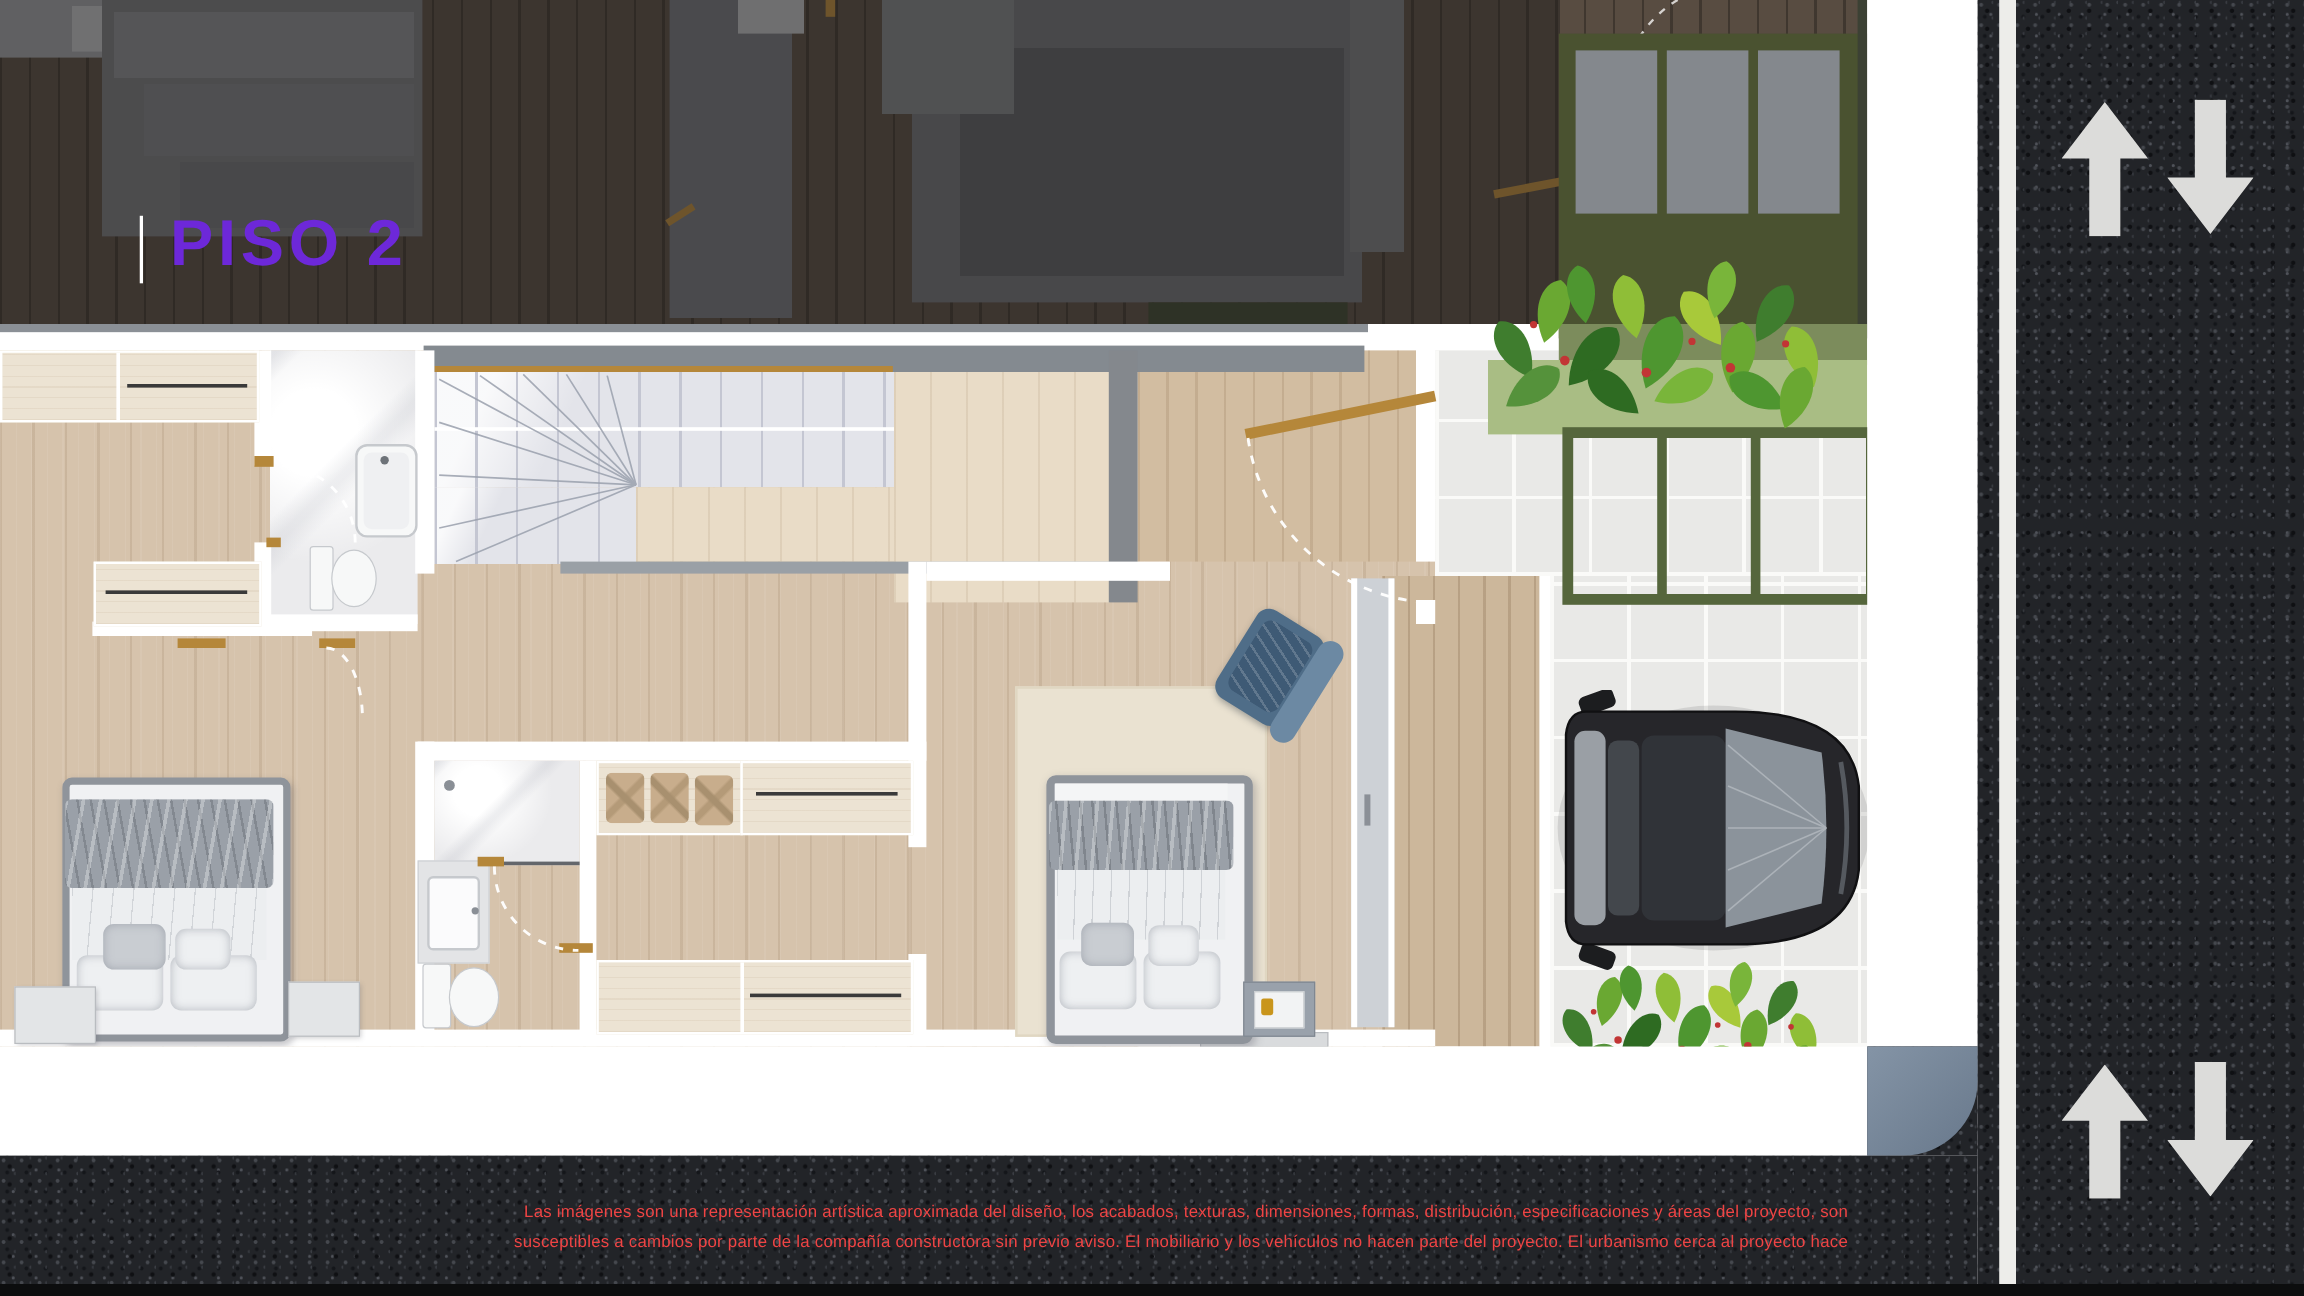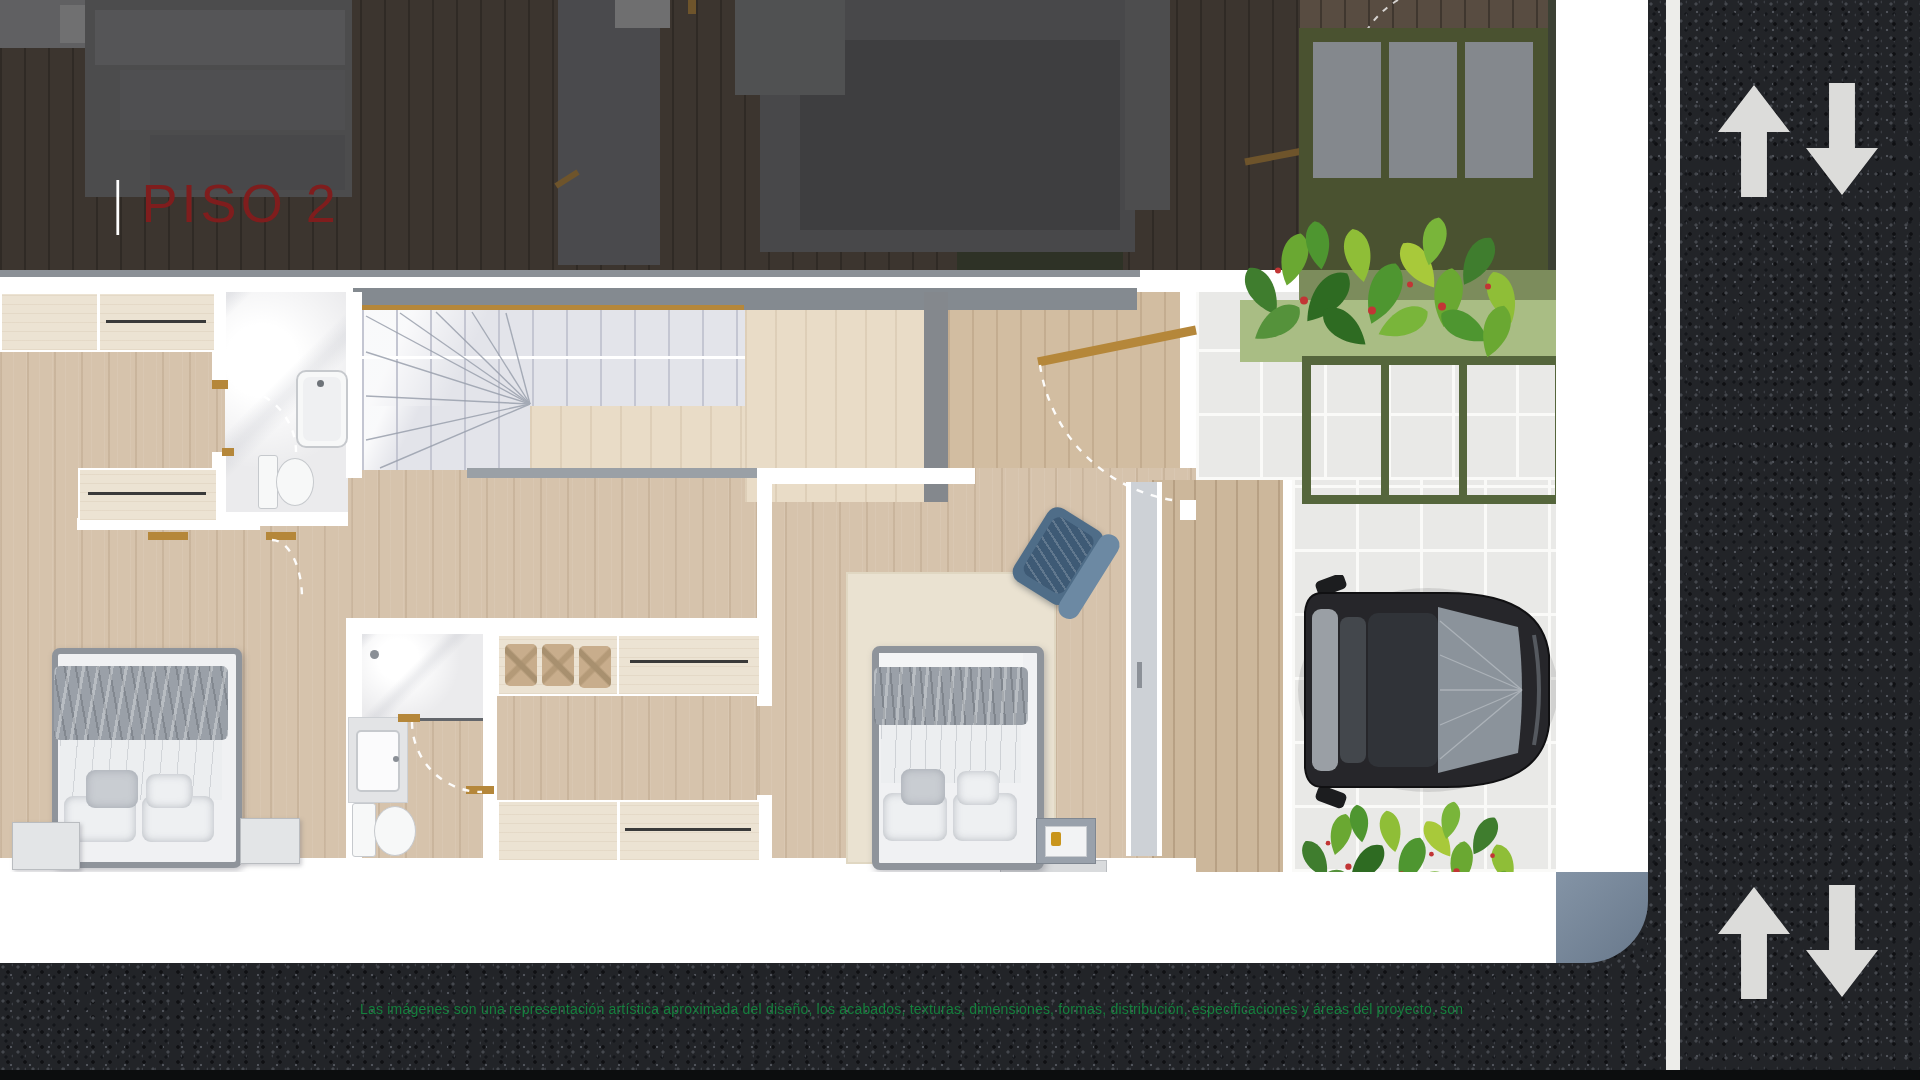--- a/index.html
+++ b/index.html
@@ -43,40 +43,41 @@
       repeating-linear-gradient(90deg,rgba(0,0,0,.28) 0 2px,transparent 2px 24px);}
   .wall{background:#ffffff;}
   .bundle{background:#c8ad8c;border-radius:5px;
     background-image:linear-gradient(45deg,transparent 42%,#a8906f 46% 54%,transparent 58%),
       linear-gradient(-45deg,transparent 42%,#b49a78 46% 54%,transparent 58%);}
   .pillow{background:#eef0f2;border-radius:9px;box-shadow:inset 0 0 8px rgba(130,135,145,.55);}
   .rod{background:#3a3a3a;height:3px;position:absolute;}
   .arrow{position:absolute;width:72px;height:112px;background:#dcdcda;
     clip-path:polygon(50% 0,100% 42%,68% 42%,68% 100%,32% 100%,32% 42%,0 42%);}
   .arrow.down{transform:rotate(180deg);}
-  .disc-line{margin:0 0 7px 0;font-size:14px;line-height:18px;color:#15803d;letter-spacing:.2px;}
+  .disc-line{margin:0 0 7px 0;font-size:14px;line-height:18px;color:#ef4444;letter-spacing:.2px;text-align:right;}
 </style>
 </head>
 <body>
 
 <div id="canvas">
 
   <div class="abs asphalt" style="left:1648px;top:0;width:272px;height:1080px;"></div>
   <div class="abs asphalt" style="left:0;top:963px;width:1648px;height:117px;"></div>
   <div class="abs asphalt" style="left:1556px;top:872px;width:92px;height:91px;"></div>
   <div class="abs" style="left:1666px;top:0;width:14px;height:1080px;background:#ededea;"></div>
 
   <div class="arrow" style="left:1718px;top:85px;"></div>
   <div class="arrow down" style="left:1806px;top:83px;"></div>
 
   <div class="arrow" style="left:1718px;top:887px;"></div>
   <div class="arrow down" style="left:1806px;top:885px;"></div>
 
   <div class="abs" style="left:360px;top:1000px;width:1180px;">
     <p class="disc-line">Las imágenes son una representación artística aproximada del diseño, los acabados, texturas, dimensiones, formas, distribución, especificaciones y áreas del proyecto, son</p>
+    <p class="disc-line">susceptibles a cambios por parte de la compañía constructora sin previo aviso. El mobiliario y los vehículos no hacen parte del proyecto. El urbanismo cerca al proyecto hace</p>
   </div>
   <div class="abs" style="left:0;top:1070px;width:1920px;height:10px;background:#0c0d0e;"></div>
 
   <div class="abs sidewalk-v sidewalk-noise" style="left:1556px;top:0;width:92px;height:872px;"></div>
   <div class="abs sidewalk-h sidewalk-noise" style="left:0;top:872px;width:1556px;height:91px;"></div>
   <div class="abs sidewalk-h sidewalk-noise" style="left:1556px;top:872px;width:92px;height:91px;border-bottom-right-radius:62px;background:linear-gradient(135deg,#8494a6,#68788b);"></div>
 
   <div class="abs wall" style="left:0;top:0;width:1556px;height:872px;overflow:hidden;">
 
     <div class="abs dimwood" style="left:0;top:0;width:1556px;height:270px;">
@@ -314,18 +315,18 @@
       </svg>
     <svg class="abs" style="left:1232px;top:198px;" width="300" height="165" viewBox="0 0 300 160">
         <use href="#plantCluster"></use>
       </svg>
     <svg class="abs" style="left:1292px;top:786px;" width="235" height="130" viewBox="0 0 300 160">
         <use href="#plantCluster"></use>
       </svg>
 
     <div class="abs" style="left:110px;top:168px;z-index:60;display:flex;align-items:center;gap:16px;">
       <span style="font-size:60px;font-weight:400;color:#fff;transform:scaleX(.55);">|</span>
-      <span style="font-size:54px;font-weight:400;letter-spacing:4px;color:#7f1d1d;">PISO 2</span>
+      <span style="font-size:54px;font-weight:700;letter-spacing:4px;color:#6d28d9;">PISO 2</span>
     </div>
 
   </div>
 
 </div>
 
 </body></html>

